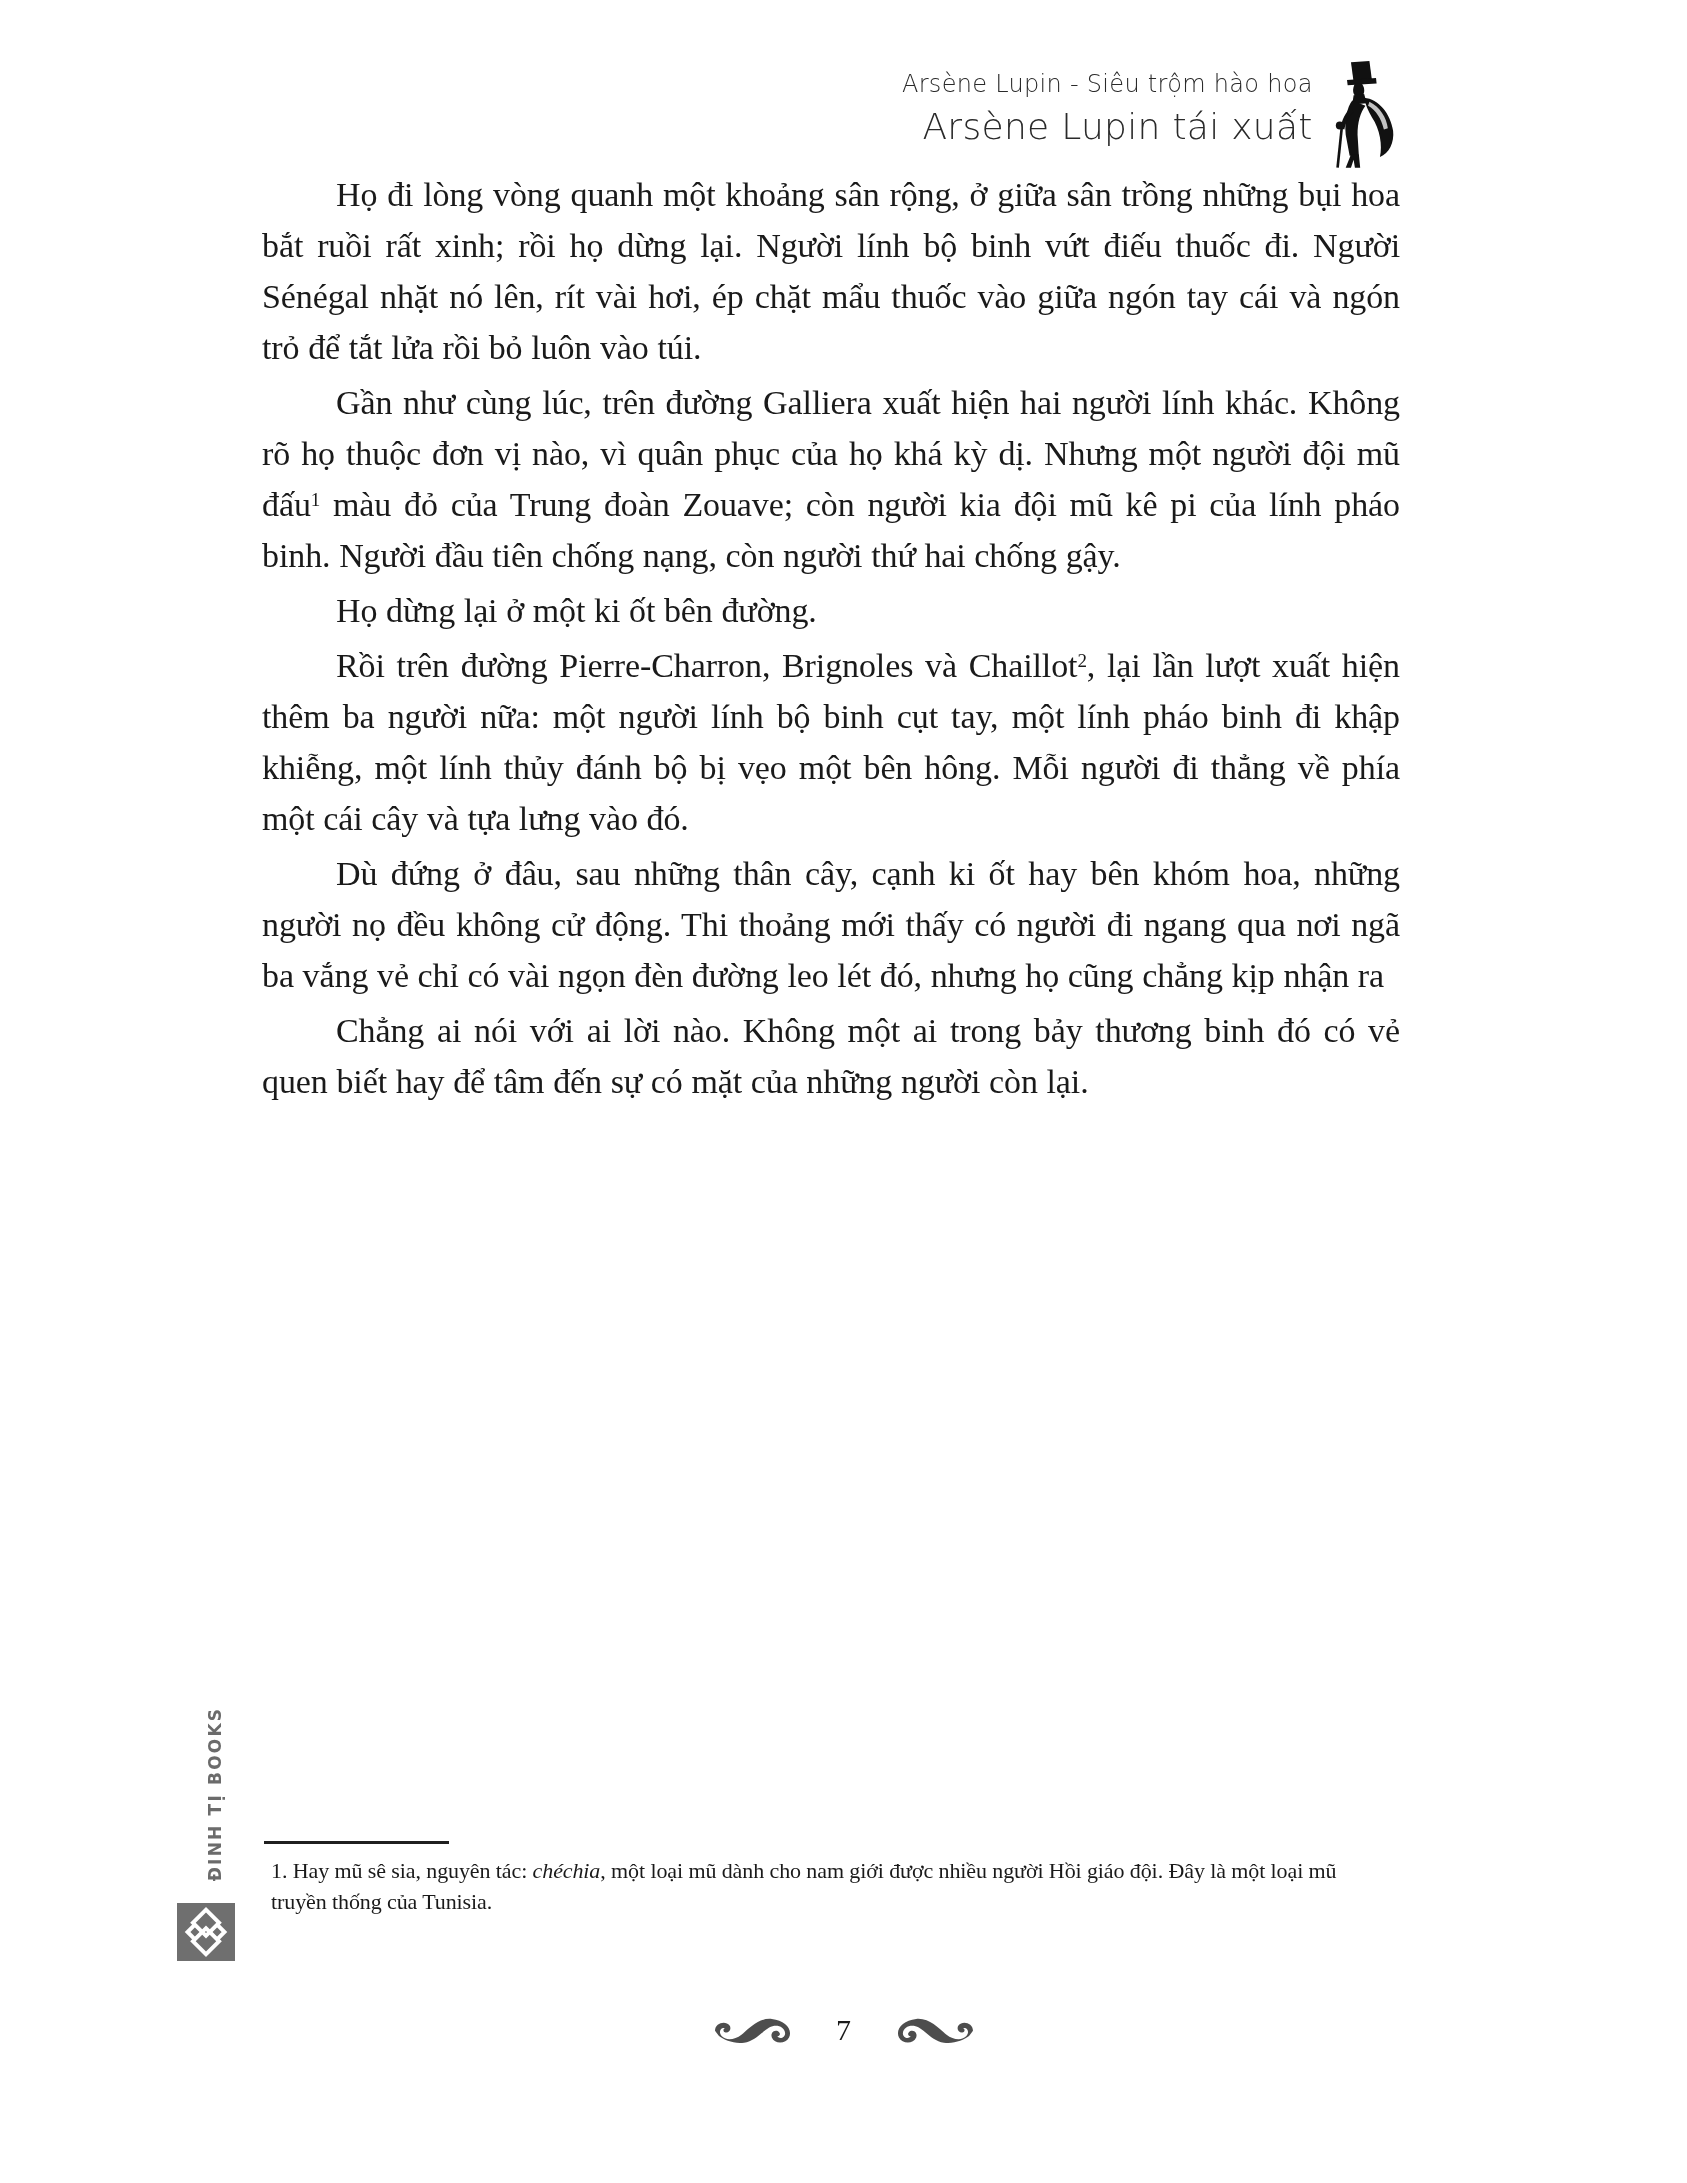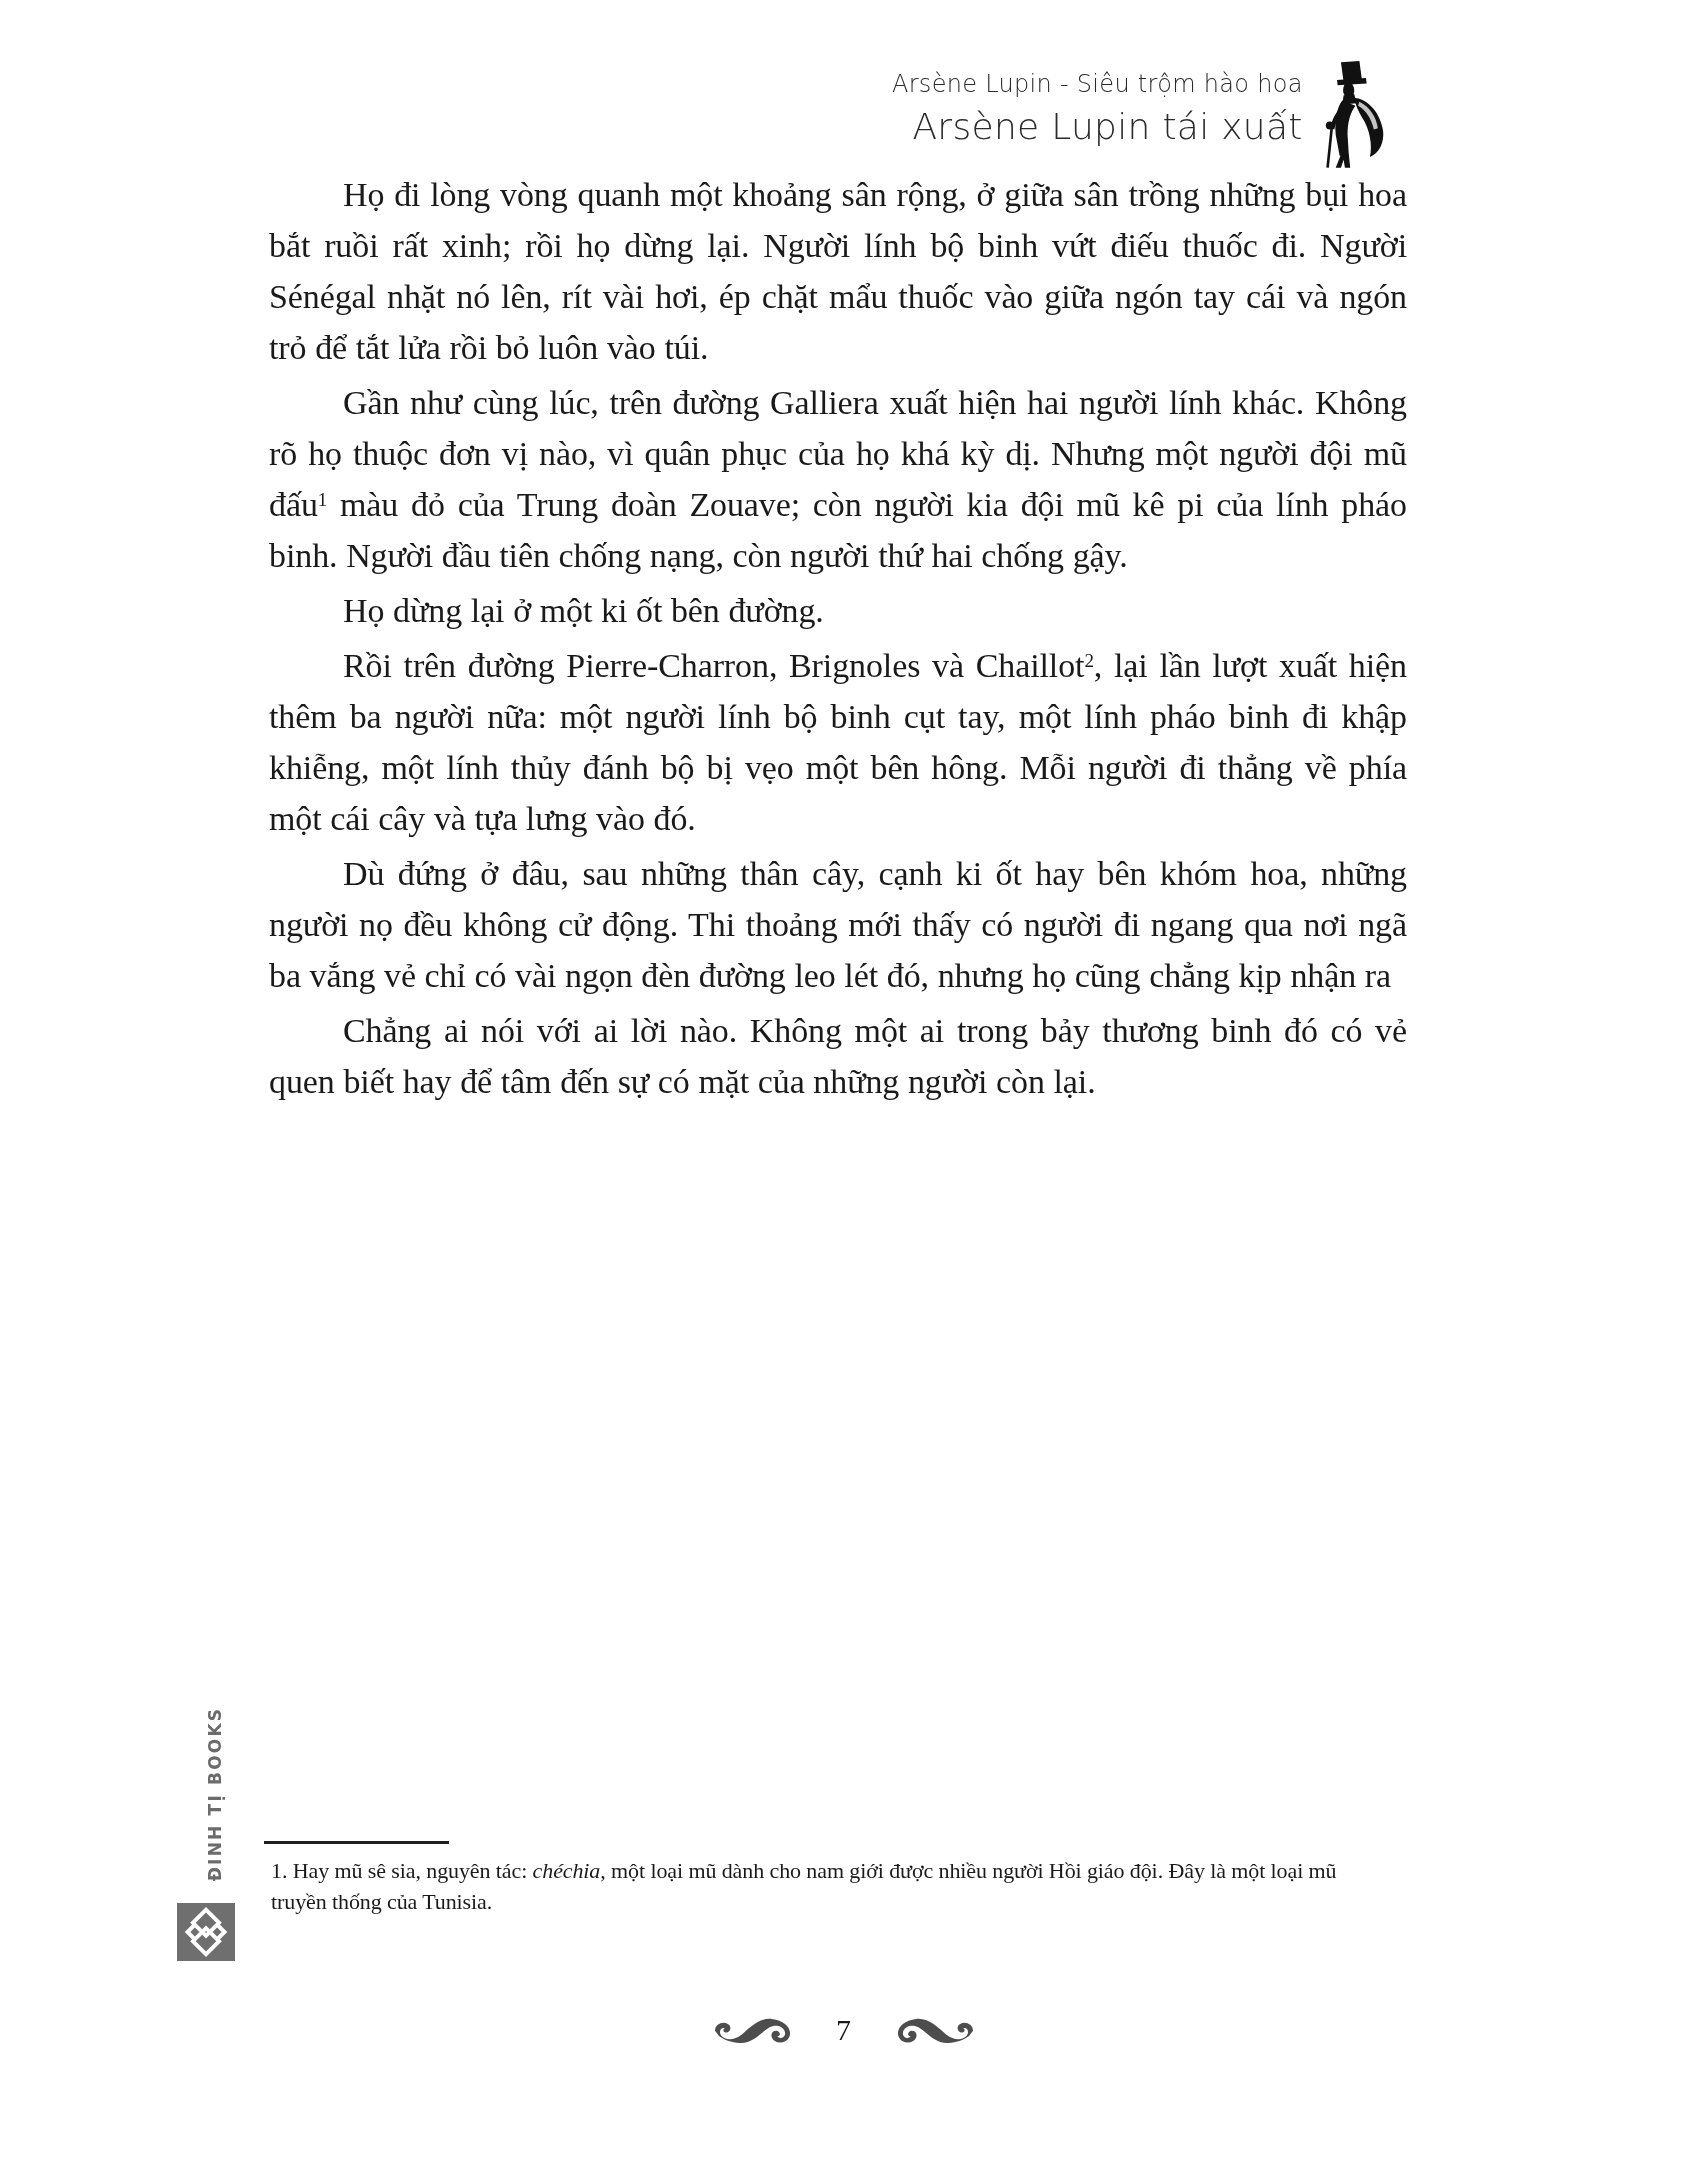--- a/index.html
+++ b/index.html
@@ -13,21 +13,21 @@
     height: 2183px;
     background: #ffffff;
     overflow: hidden;
     font-family: "Liberation Serif", "DejaVu Serif", serif;
     color: #1a1a1a;
   }
 
   
   .header {
     position: absolute;
-    left: 2px;
+    left: 12px;
     top: 66px;
     width: 1389px;
     text-align: right;
     font-family: "DejaVu Sans", sans-serif;
     color: #2a2a2a;
   }
   .header-lines {
     display: inline-block;
     text-align: right;
     vertical-align: top;
@@ -51,21 +51,21 @@
     display: inline-block;
     vertical-align: top;
     width: 79px;
     height: 106px;
     margin-top: -9.3px;
   }
 
   
   .body-col {
     position: absolute;
-    left: 269px;
+    left: 262px;
     top: 169px;
     width: 1138px;
   }
   .para {
     font-size: 34px;
     line-height: 1.50;
     text-align: justify;
     text-indent: 74px;
     margin: 0 0 4px 0;
     letter-spacing: -0.1px;

